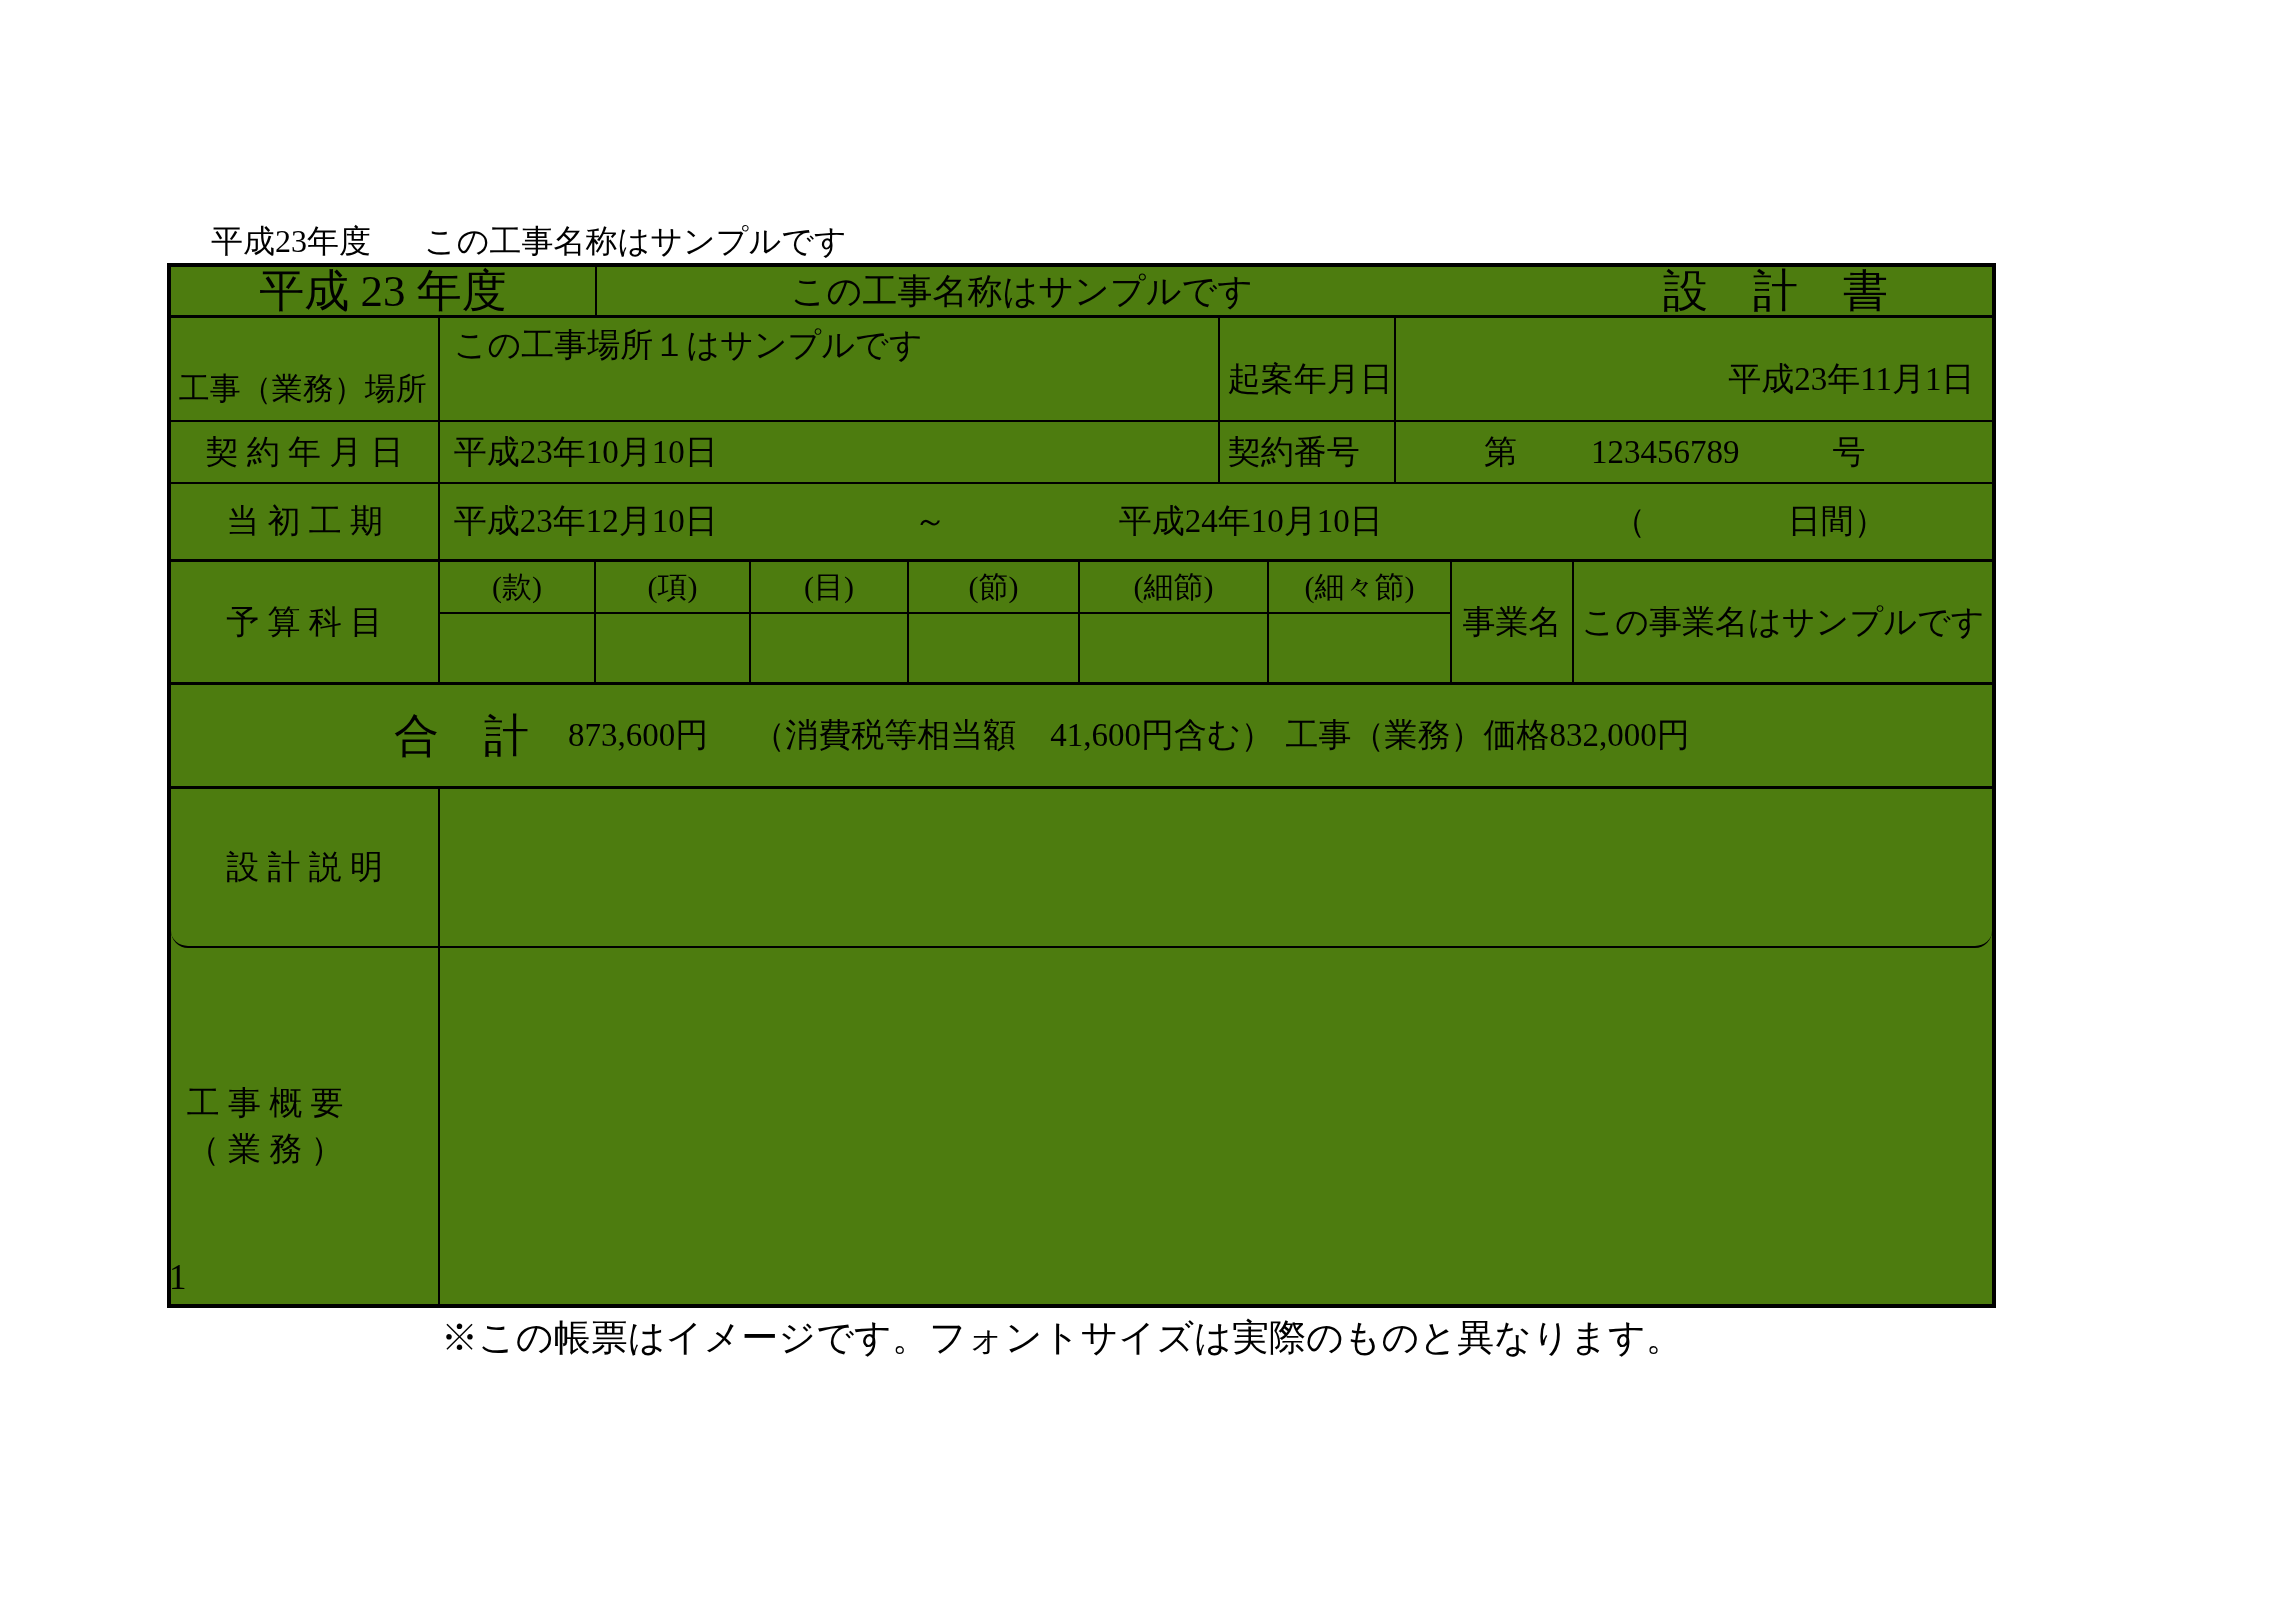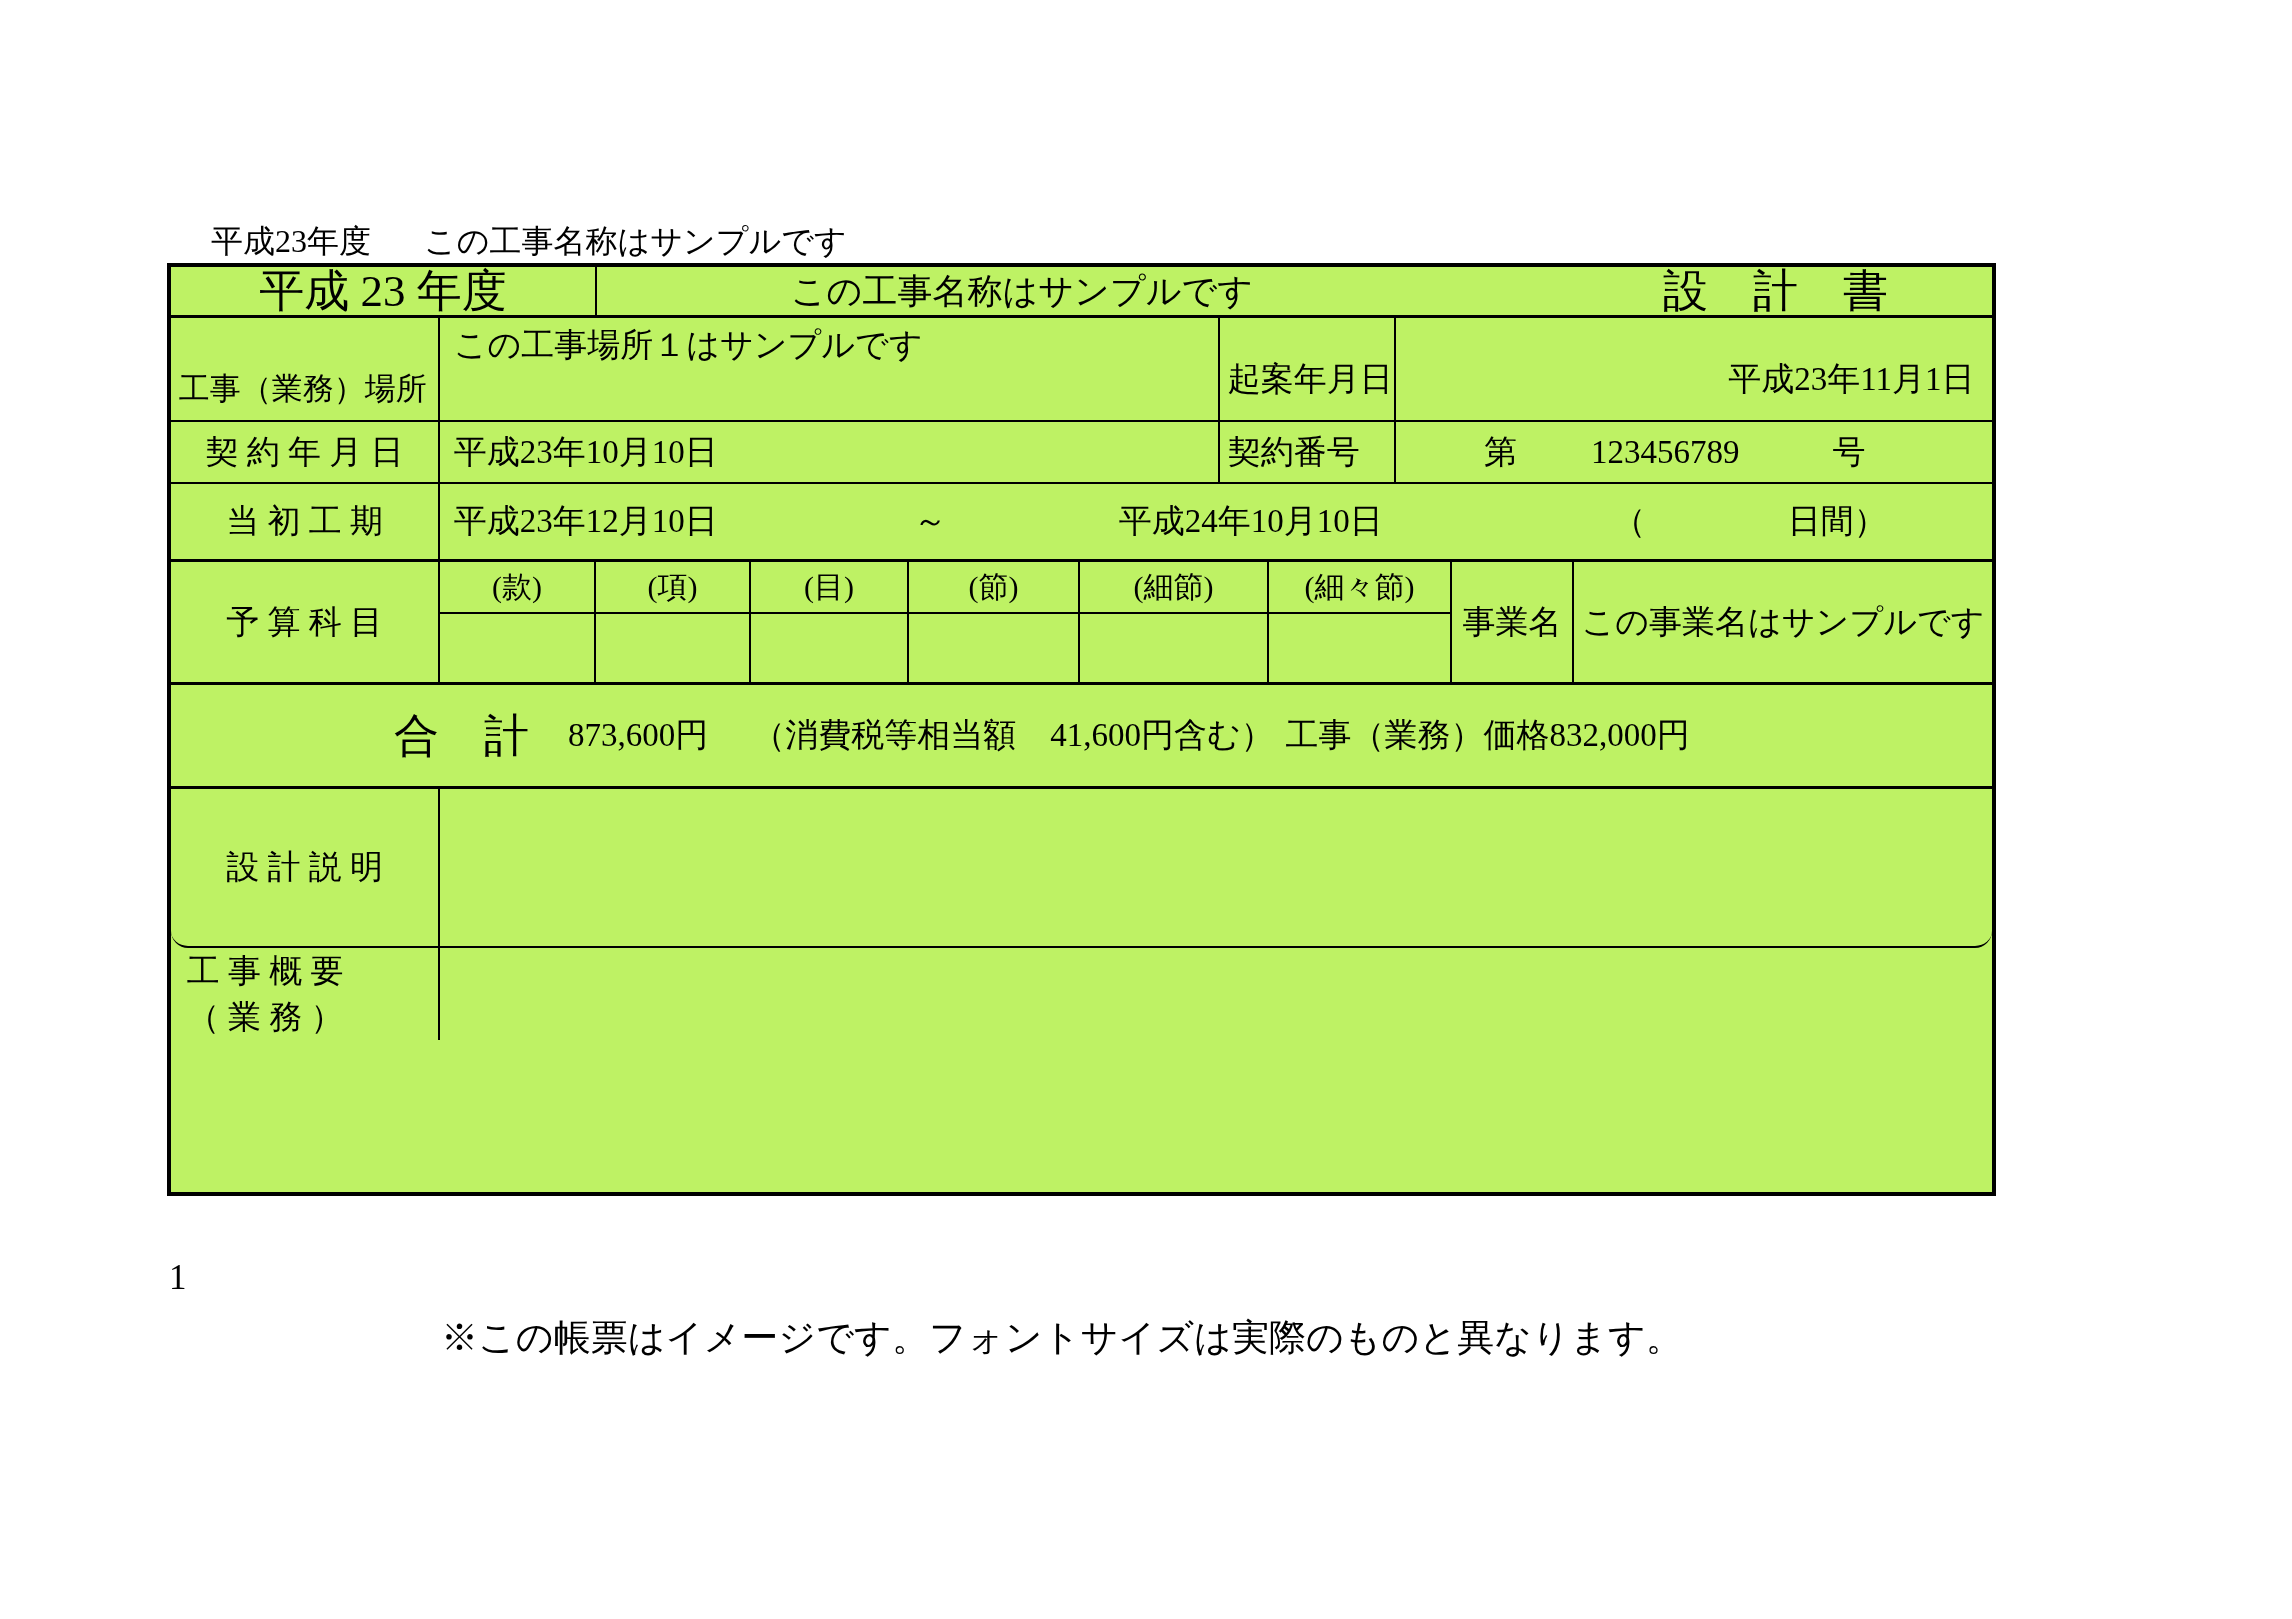--- a/index.html
+++ b/index.html
@@ -16,36 +16,36 @@
   .top-line {
     position: absolute; left: 211px; top: 220px;
     display: flex; gap: 53px;
     font-size: 32px; white-space: nowrap;
   }
   
   .sheet {
     position: absolute; left: 167px; top: 263px;
     width: 1829px;
     border: 4.9px solid #000;
-    background: #bef264;
+    background: #4d7c0f;
   }
   .row { display: flex; width: 100%; border-bottom: 2.9px solid #000; }
   .row.thick { border-bottom-width: 3.9px; }
   .row:last-child { border-bottom: none; }
   .cell { border-right: 2.9px solid #000; overflow: hidden; white-space: nowrap; }
   .cell:last-child { border-right: none; }
 
   .r1 { height: 51px; }
   .r2 { height: 104px; }
   .r3 { height: 62px; }
   .r4 { height: 78px; }
   .r5 { height: 123px; }
   .r6 { height: 104px; }
   .r7 { height: 159px; border-radius: 17px; }
-  .r8 { height: 244px; border-bottom: none; flex-direction: column; }
+  .r8 { height: 356px; border-bottom: none; }
 
   
   .c-year {
     width: 426px; display: flex; align-items: center; justify-content: center;
     font-size: 45px;
   }
   .c-head2 { flex: 1; display: flex; align-items: center; }
   .head-name { flex: 1; text-align: center; padding-right: 216px; font-size: 35px; }
   .head-title { font-size: 45px; padding-right: 104px; }
 

